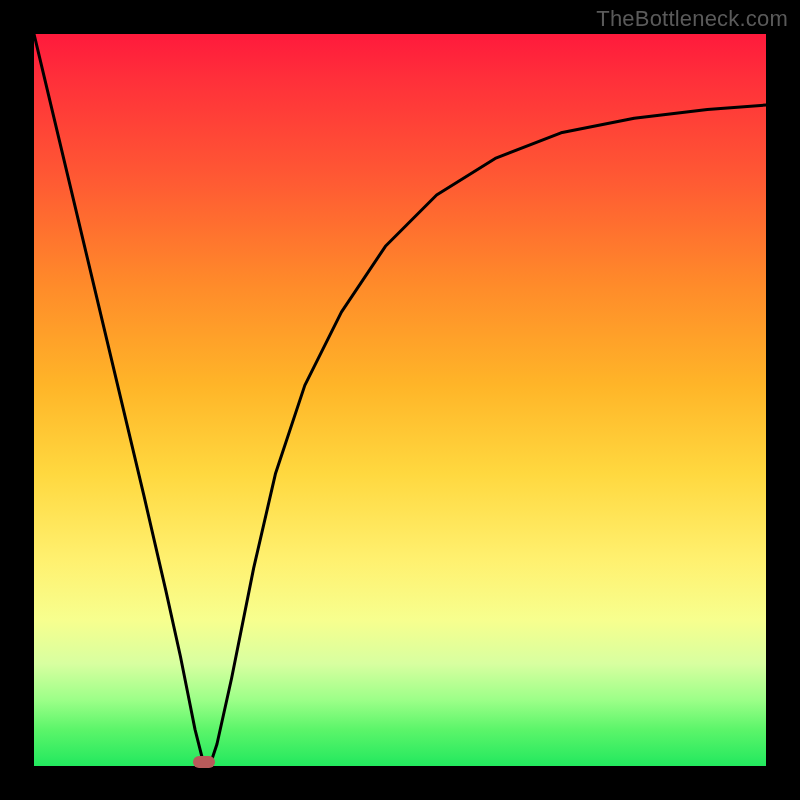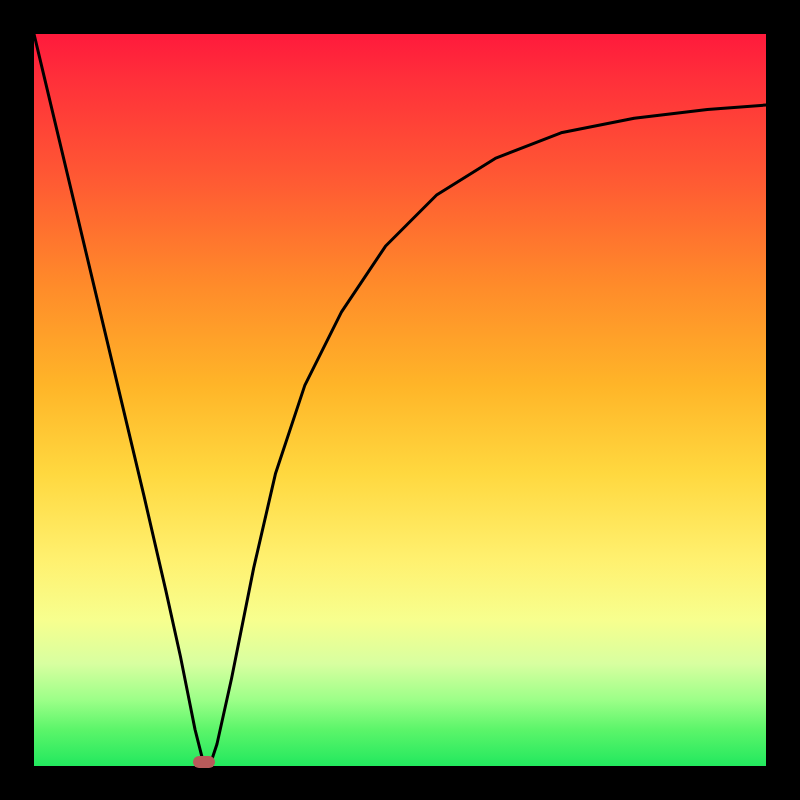--- a/index.html
+++ b/index.html
@@ -63,20 +63,21 @@
     background: #b85a5a;
     transform: translate(-50%, -50%);
     z-index: 3;
   }
 </style>
 </head>
 <body>
 
 <div class="frame">
 
+  <div class="watermark">TheBottleneck.com</div>
 
   <div class="plot-area">
     <svg class="curve" viewBox="0 0 732 732" preserveAspectRatio="none">
       <path fill="none" stroke="#000" stroke-width="3" stroke-linejoin="round" stroke-linecap="round" d="M0.0 0.0 L36.6 153.7 L73.2 307.4 L109.8 461.2 L131.8 556.3 L146.4 622.2 L153.7 658.8 L161.0 695.4 L168.4 724.7 L175.7 732.0 L183.0 710.0 L197.6 644.2 L219.6 534.4 L241.6 439.2 L270.8 351.4 L307.4 278.2 L351.4 212.3 L402.6 161.0 L461.2 124.4 L527.0 98.8 L600.2 84.2 L673.4 75.4 L732.0 71.0"></path>
     </svg>
     <div class="marker" style="left: 169.824px; top: 727.608px;"></div>
   </div>
 
 </div>
 

